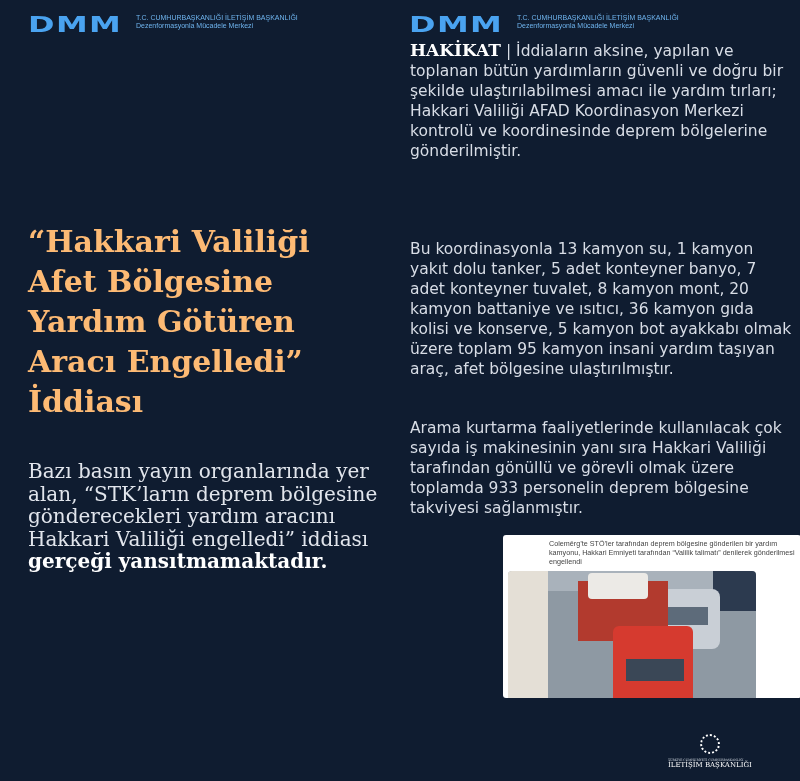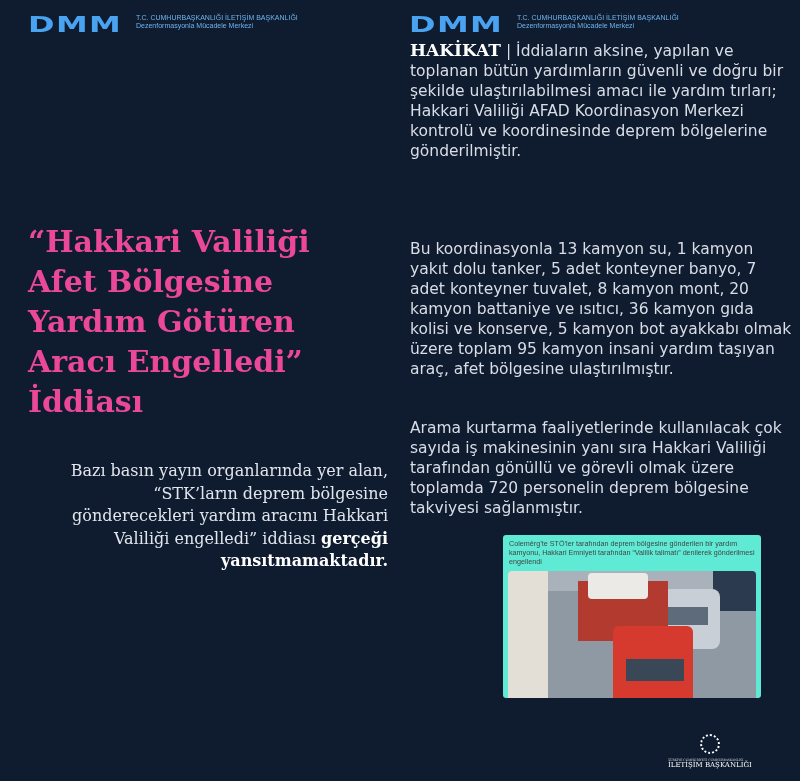--- a/index.html
+++ b/index.html
@@ -5,29 +5,29 @@
   html,body{margin:0;padding:0;}
   body{width:800px;height:781px;background:#0f1c30;overflow:hidden;position:relative;font-family:"DejaVu Sans",sans-serif;color:#d8dde6;}
   .half{position:absolute;top:0;height:781px;}
   .left{left:0;width:400px;}
   .right{left:400px;width:400px;}
   .brand{position:absolute;top:14px;display:flex;align-items:flex-start;gap:12px;}
   .left .brand{left:28px;}
   .right .brand{left:9px;}
   .dmm{font-family:"DejaVu Sans",sans-serif;font-weight:bold;font-size:22px;color:#4aa3f0;letter-spacing:1px;transform:scaleX(1.45);transform-origin:left center;width:96px;line-height:22px;}
   .brand-sub{font-family:"Liberation Sans",sans-serif;font-size:7px;line-height:8px;color:#6fb4ee;}
-  .title{position:absolute;left:28px;top:222px;width:360px;font-family:"DejaVu Serif",serif;font-weight:bold;font-size:30px;line-height:40px;color:#ec4899;margin:0;}
-  .lead{position:absolute;left:28px;top:460px;width:360px;font-family:"DejaVu Serif",serif;font-size:16px;line-height:22.5px;color:#e1e5ec;margin:0;text-align:right;}
+  .title{position:absolute;left:28px;top:222px;width:360px;font-family:"DejaVu Serif",serif;font-weight:bold;font-size:30px;line-height:40px;color:#fdba74;margin:0;}
+  .lead{position:absolute;left:28px;top:460px;width:360px;font-family:"DejaVu Serif",serif;font-size:20px;line-height:22.5px;color:#e1e5ec;margin:0;}
   .lead b{font-weight:bold;color:#ffffff;}
   .para{position:absolute;left:10px;width:385px;font-size:15.5px;line-height:20px;color:#d8dde6;margin:0;}
   .p1{top:40px;}
   .p2{top:239px;}
   .p3{top:418px;}
   .hakikat{font-family:"DejaVu Serif",serif;font-weight:bold;color:#ffffff;font-size:17px;}
-  .card{position:absolute;left:103px;top:535px;width:258px;height:163px;background:#5eead4;border-radius:3px;overflow:hidden;}
+  .card{position:absolute;left:103px;top:535px;width:258px;height:163px;background:#ffffff;border-radius:3px;overflow:hidden;padding-left:40px;}
   .card-caption{padding:4px 6px 0 6px;font-family:"Liberation Sans",sans-serif;font-size:7.2px;line-height:9px;color:#444;height:28px;}
   .photo{position:absolute;left:5px;top:36px;width:248px;height:127px;background:#a9b2bb;border-radius:4px 4px 0 0;overflow:hidden;}
   .wall{position:absolute;left:0;top:0;width:40px;height:127px;background:#e4dfd6;}
   .road{position:absolute;left:40px;top:20px;width:208px;height:107px;background:#8e99a3;}
   .truck-cargo{position:absolute;left:70px;top:10px;width:90px;height:60px;background:#b23a2e;}
   .cargo-load{position:absolute;left:80px;top:2px;width:60px;height:26px;background:#eceae6;border-radius:4px;}
   .truck-cab{position:absolute;left:105px;top:55px;width:80px;height:72px;background:#d63a2f;border-radius:6px 6px 0 0;}
   .truck-window{position:absolute;left:118px;top:88px;width:58px;height:22px;background:#3a4756;}
   .car{position:absolute;left:150px;top:18px;width:62px;height:60px;background:#c9cfd6;border-radius:8px;}
   .car-window{position:absolute;left:160px;top:36px;width:40px;height:18px;background:#5d6b7a;}
@@ -55,21 +55,21 @@
 <div class="half right">
   <div class="brand">
     <div class="dmm">DMM</div>
     <div class="brand-sub">
       <div>T.C. CUMHURBAŞKANLIĞI İLETİŞİM BAŞKANLIĞI</div>
       <div>Dezenformasyonla Mücadele Merkezi</div>
     </div>
   </div>
   <p class="para p1"><span class="hakikat">HAKİKAT</span><span> | </span><span>İddiaların aksine, yapılan ve toplanan bütün yardımların güvenli ve doğru bir şekilde ulaştırılabilmesi amacı ile yardım tırları; Hakkari Valiliği AFAD Koordinasyon Merkezi kontrolü ve koordinesinde deprem bölgelerine gönderilmiştir.</span></p>
   <p class="para p2">Bu koordinasyonla 13 kamyon su, 1 kamyon yakıt dolu tanker, 5 adet konteyner banyo, 7 adet konteyner tuvalet, 8 kamyon mont, 20 kamyon battaniye ve ısıtıcı, 36 kamyon gıda kolisi ve konserve, 5 kamyon bot ayakkabı olmak üzere toplam 95 kamyon insani yardım taşıyan araç, afet bölgesine ulaştırılmıştır.</p>
-  <p class="para p3">Arama kurtarma faaliyetlerinde kullanılacak çok sayıda iş makinesinin yanı sıra Hakkari Valiliği tarafından gönüllü ve görevli olmak üzere toplamda 720 personelin deprem bölgesine takviyesi sağlanmıştır.</p>
+  <p class="para p3">Arama kurtarma faaliyetlerinde kullanılacak çok sayıda iş makinesinin yanı sıra Hakkari Valiliği tarafından gönüllü ve görevli olmak üzere toplamda 933 personelin deprem bölgesine takviyesi sağlanmıştır.</p>
 
   <div class="card">
     <div class="card-caption">Colemêrg’te STÖ’ler tarafından deprem bölgesine gönderilen bir yardım kamyonu, Hakkari Emniyeti tarafından “Valilik talimatı” denilerek gönderilmesi engellendi</div>
     <div class="photo">
       <div class="road"></div>
       <div class="wall"></div>
       <div class="shop"></div>
       <div class="car"></div>
       <div class="car-window"></div>
       <div class="truck-cargo"></div>

